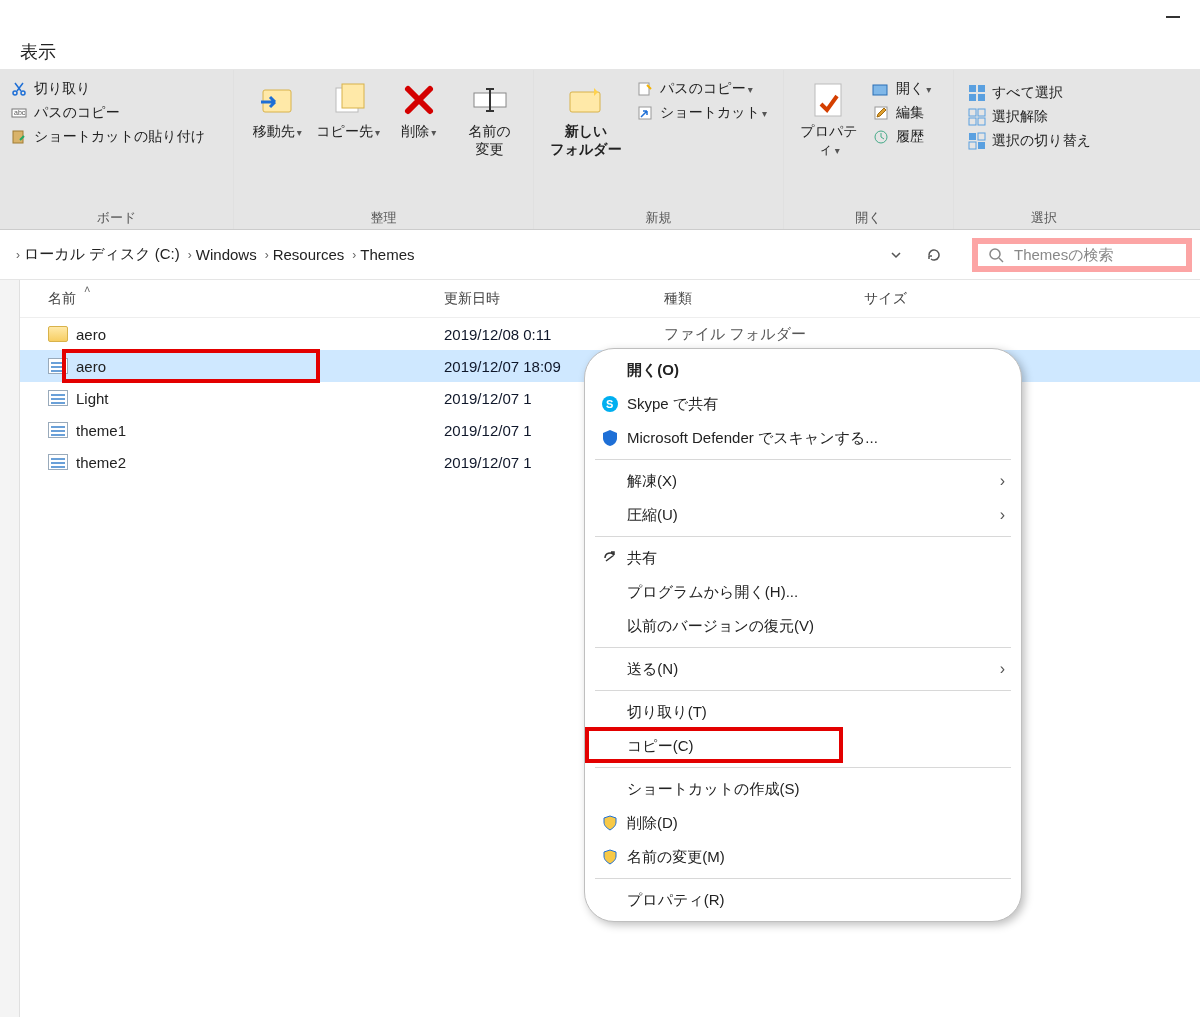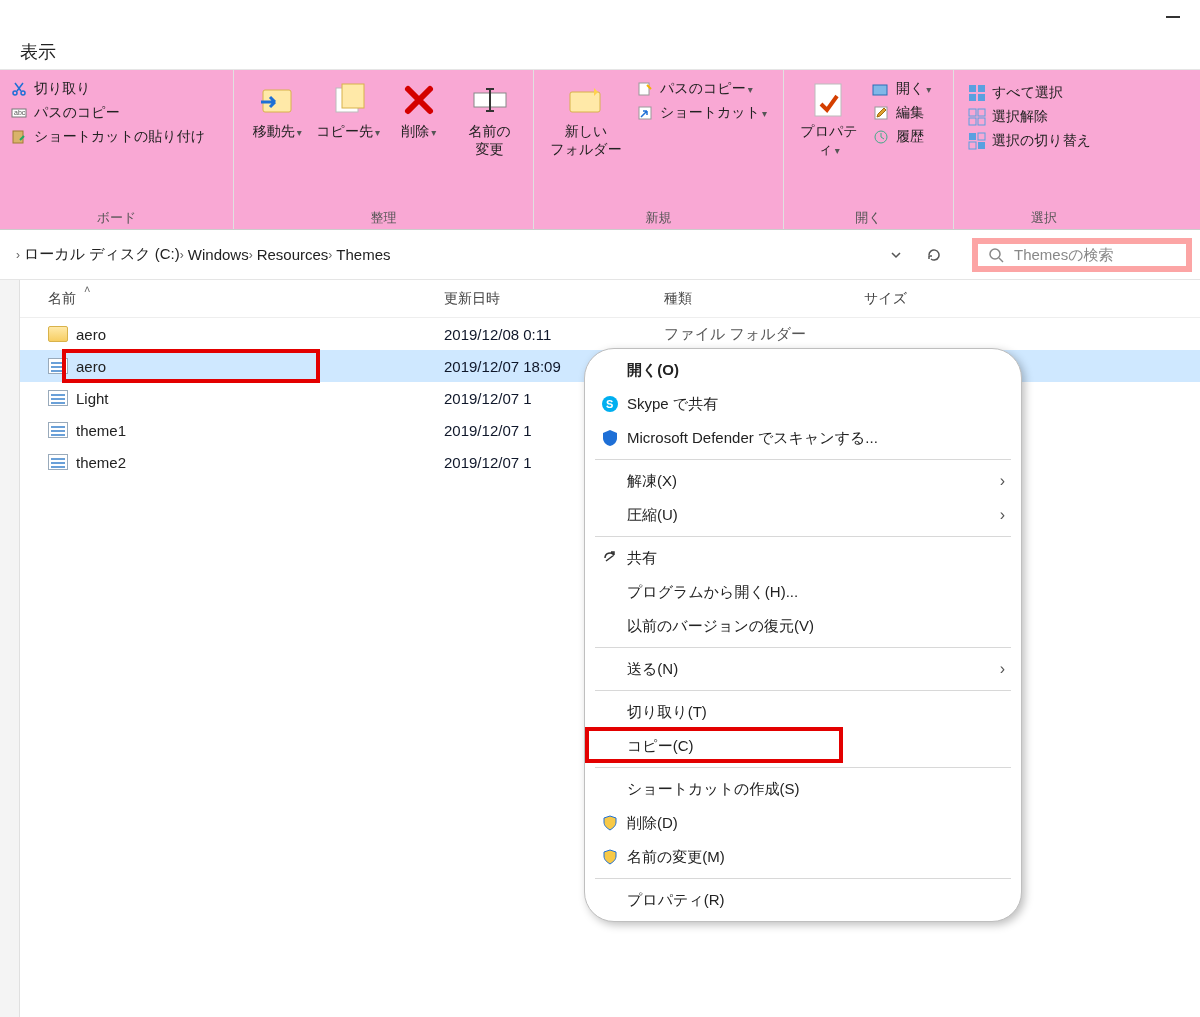--- a/index.html
+++ b/index.html
@@ -27,21 +27,21 @@
     display: flex;
     align-items: center;
     padding-left: 20px;
     border-bottom: 1px solid #e5e5e5;
   }
   .menurow span { font-size: 18px; }
   
   .ribbon {
     display: flex;
     border-bottom: 1px solid #ccc;
-    background: #f9a8d4;
+    background: #e5e5e5;
     height: 160px;
   }
   .ribbon-group {
     border-right: 1px solid #e0e0e0;
     display: flex;
     flex-direction: column;
     padding: 6px 8px 2px 8px;
   }
   .ribbon-group .group-label {
     text-align: center;
@@ -75,21 +75,21 @@
   }
   .breadcrumbs {
     flex:1;
     display:flex;
     align-items:center;
     gap:4px;
     font-size:15px;
     height:34px;
     padding:0 8px;
   }
-  .breadcrumbs .crumb { display:flex; align-items:center; justify-content:center;}
+  .breadcrumbs .crumb { display:flex; align-items:center; gap:8px;justify-content:center;}
   .breadcrumbs .sep { color:#666; font-size:12px;}
   .addr-right { display:flex; align-items:center; gap:10px; }
   .addr-btn {
     width:28px;height:28px; display:flex; align-items:center; justify-content:center;
     color:#555;
   }
   .searchbox {
     width:220px; height:34px; border:6px solid #fca5a5;
     display:flex; align-items:center; gap:8px; padding:0 10px; color:#777;
     margin-left:14px;
@@ -247,21 +247,21 @@
         </div>
         <div class="lbl" style="white-space:pre-line">名前の
 変更</div>
       </div>
     </div>
     <div class="group-label">整理</div>
   </div>
 
   <div class="ribbon-group" style="width:250px;">
     <div class="ribbon-body">
-      <div class="big-cmd" style="width:88px;">
+      <div class="big-cmd" style="width:88px;font-weight:bold;">
         <div class="big-ico">
           <svg width="40" height="36" viewBox="0 0 40 36">
               <rect x="4" y="10" width="30" height="20" rx="2" fill="#ffe9a8" stroke="#d8b24a"></rect>
               <path d="M28 6l4 4-4 4z" fill="#ffd24d"></path>
             </svg>
         </div>
         <div class="lbl" style="white-space:pre-line">新しい
 フォルダー</div>
       </div>
       <div class="small-btn-col">

